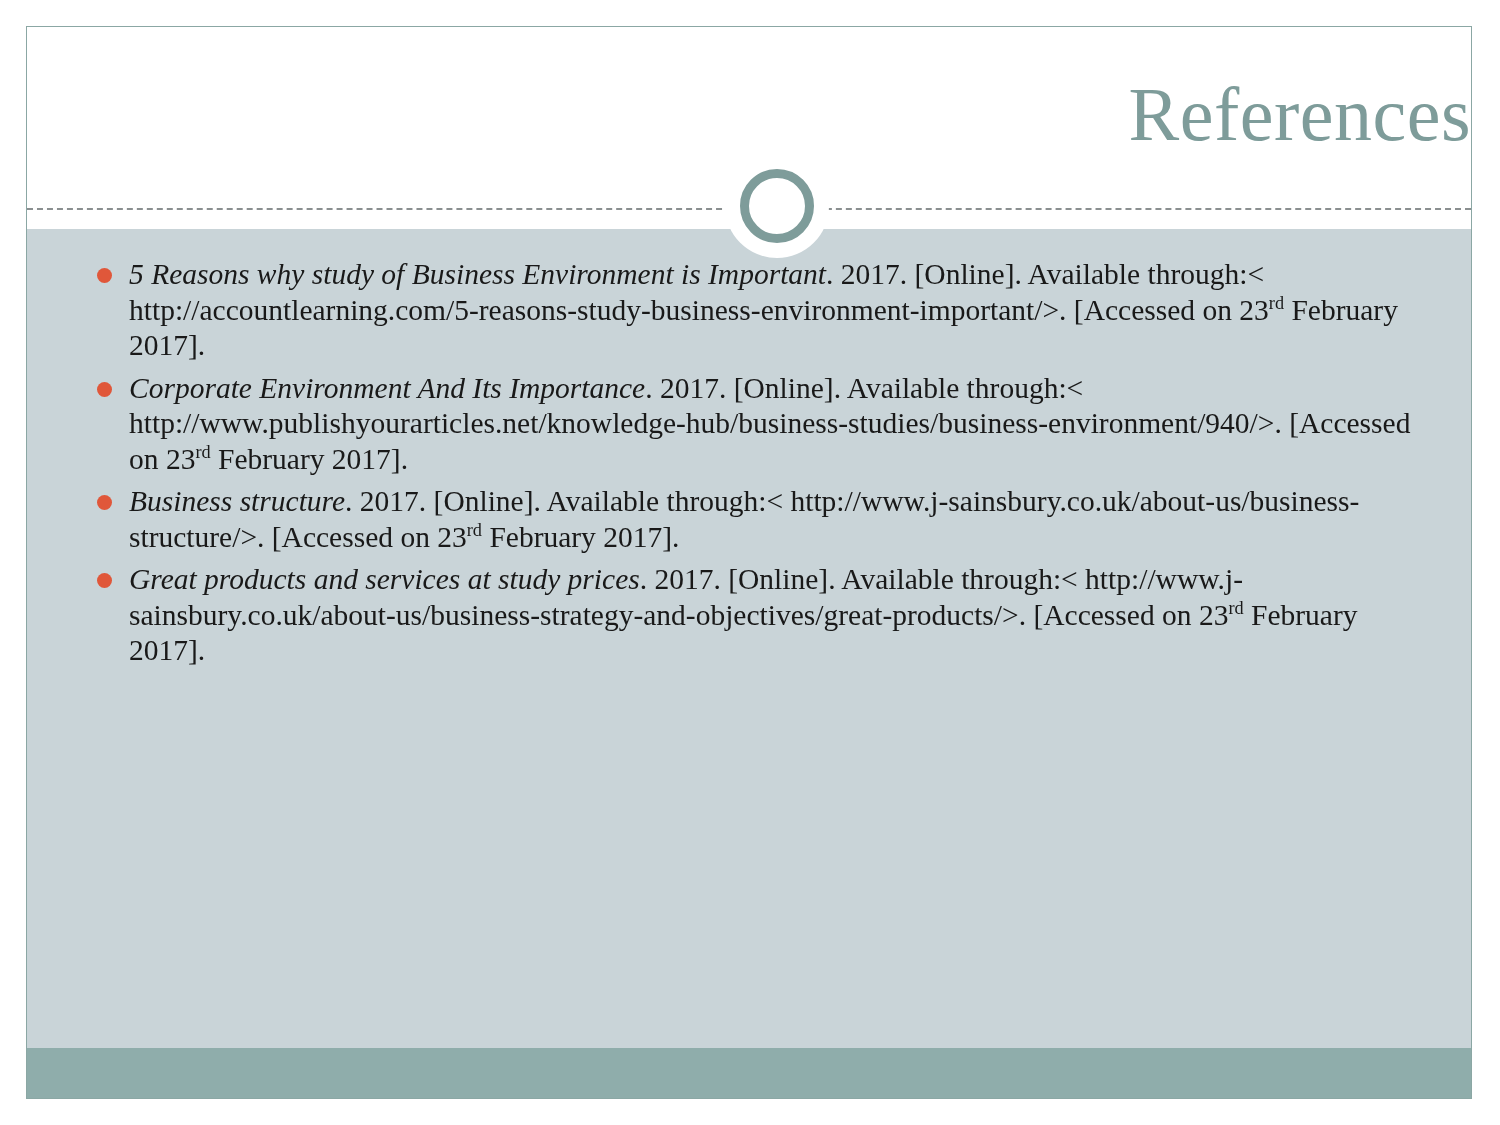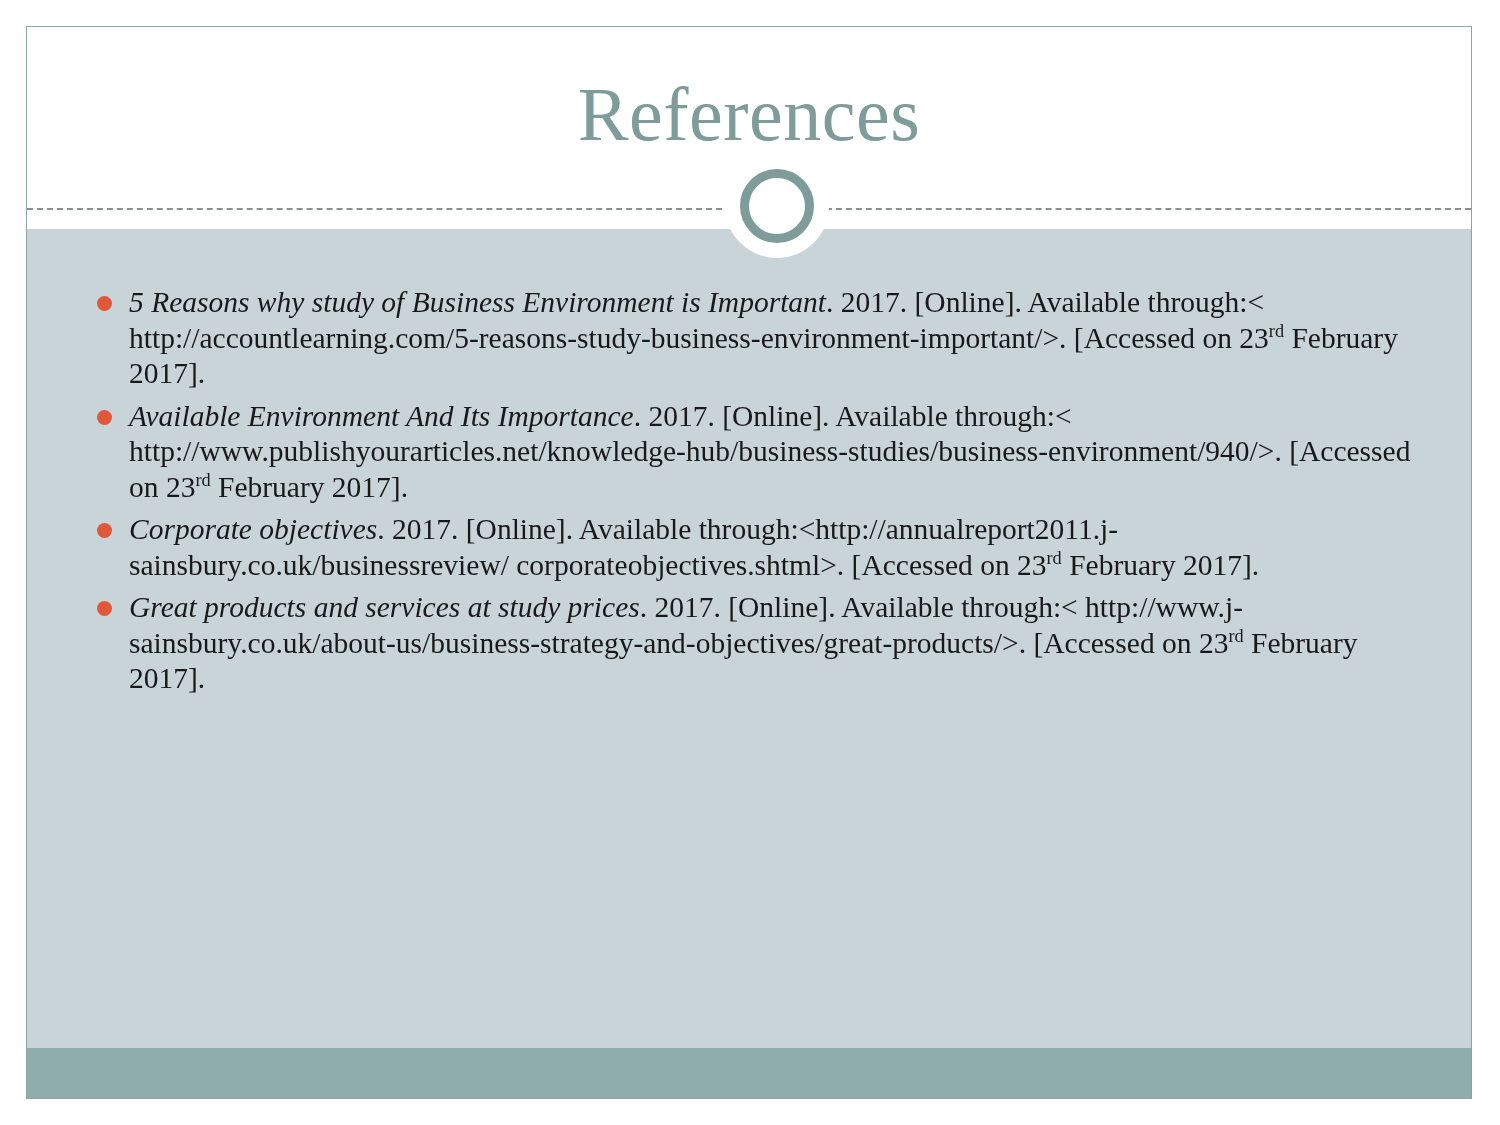--- a/index.html
+++ b/index.html
@@ -35,21 +35,21 @@
     top: 0;
     width: 100%;
     height: 202px;
     background: #ffffff;
   }
   .slide-title {
     position: absolute;
     left: 0;
     top: 44px;
     width: 100%;
-    text-align: center;
+    text-align: right;
     font-size: 76px;
     line-height: 86px;
     color: #7e9c9a;
     font-family: "Liberation Serif", "DejaVu Serif", serif;
     font-weight: normal;
     letter-spacing: 0.5px;
     white-space: nowrap;
   }
 
   
@@ -106,21 +106,20 @@
     z-index: 5;
   }
 
   
   .ref-list {
     position: absolute;
     left: 44px;
     top: 230px;
     width: 1370px;
     z-index: 2;
-    margin-top: 28px;
   }
   .ref-item {
     position: relative;
     padding-left: 58px;
     margin: 0 0 7px 0;
     font-size: 29.5px;
     line-height: 35.5px;
     color: #191919;
     text-align: left;
   }
@@ -153,20 +152,20 @@
 
   <div class="divider"></div>
 
   <div class="body-panel"></div>
 
   <div class="ring-halo"></div>
   <div class="ring"></div>
 
   <div class="ref-list" id="ref-list">
       <p class="ref-item"><span class="ref-bullet"></span><span class="ref-title">5 Reasons why study of Business Environment is Important</span><span>. 2017. [Online]. Available through:&lt; http://accountlearning.com/5-reasons-study-business-environment-important/&gt;. [Accessed on 23</span><sup>rd</sup><span> February 2017].</span></p>
-      <p class="ref-item"><span class="ref-bullet"></span><span class="ref-title">Available Environment And Its Importance</span><span>. 2017. [Online]. Available through:&lt; http://www.publishyourarticles.net/knowledge-hub/business-studies/business-environment/940/&gt;. [Accessed on 23</span><sup>rd</sup><span> February 2017].</span></p>
-      <p class="ref-item"><span class="ref-bullet"></span><span class="ref-title">Corporate objectives</span><span>. 2017. [Online]. Available through:&lt;http://annualreport2011.j-sainsbury.co.uk/businessreview/ corporateobjectives.shtml&gt;. [Accessed on 23</span><sup>rd</sup><span> February 2017].</span></p>
+      <p class="ref-item"><span class="ref-bullet"></span><span class="ref-title">Corporate Environment And Its Importance</span><span>. 2017. [Online]. Available through:&lt; http://www.publishyourarticles.net/knowledge-hub/business-studies/business-environment/940/&gt;. [Accessed on 23</span><sup>rd</sup><span> February 2017].</span></p>
+      <p class="ref-item"><span class="ref-bullet"></span><span class="ref-title">Business structure</span><span>. 2017. [Online]. Available through:&lt; http://www.j-sainsbury.co.uk/about-us/business-structure/&gt;. [Accessed on 23</span><sup>rd</sup><span> February 2017].</span></p>
       <p class="ref-item"><span class="ref-bullet"></span><span class="ref-title">Great products and services at study prices</span><span>. 2017. [Online]. Available through:&lt; http://www.j-sainsbury.co.uk/about-us/business-strategy-and-objectives/great-products/&gt;. [Accessed on 23</span><sup>rd</sup><span> February 2017].</span></p>
     </div>
 
   <div class="footer-band"></div>
 
 </div>
 
 </body></html>

